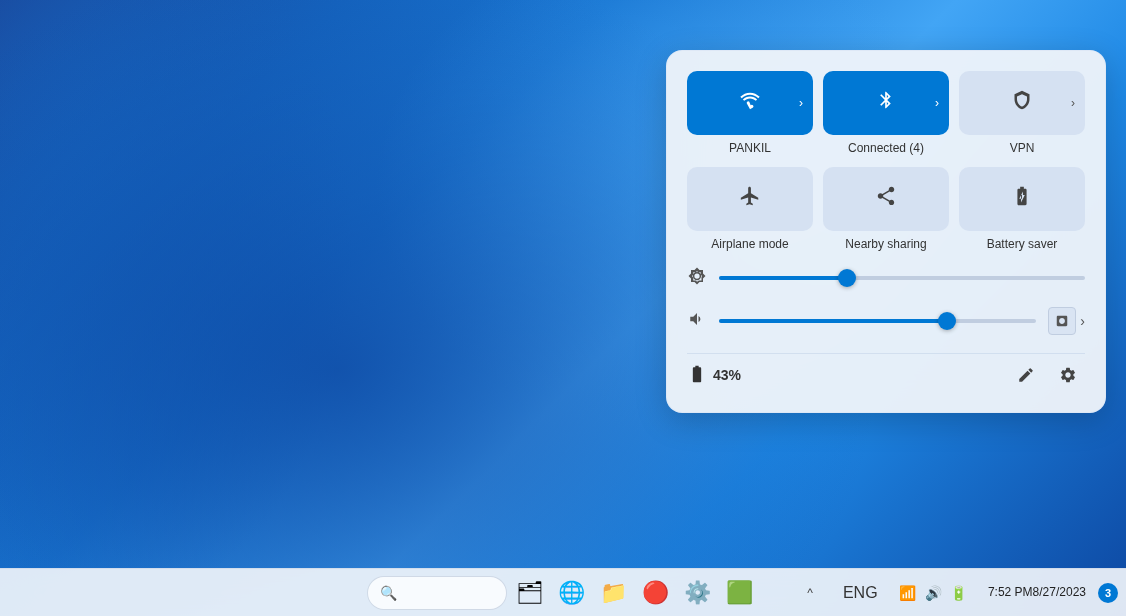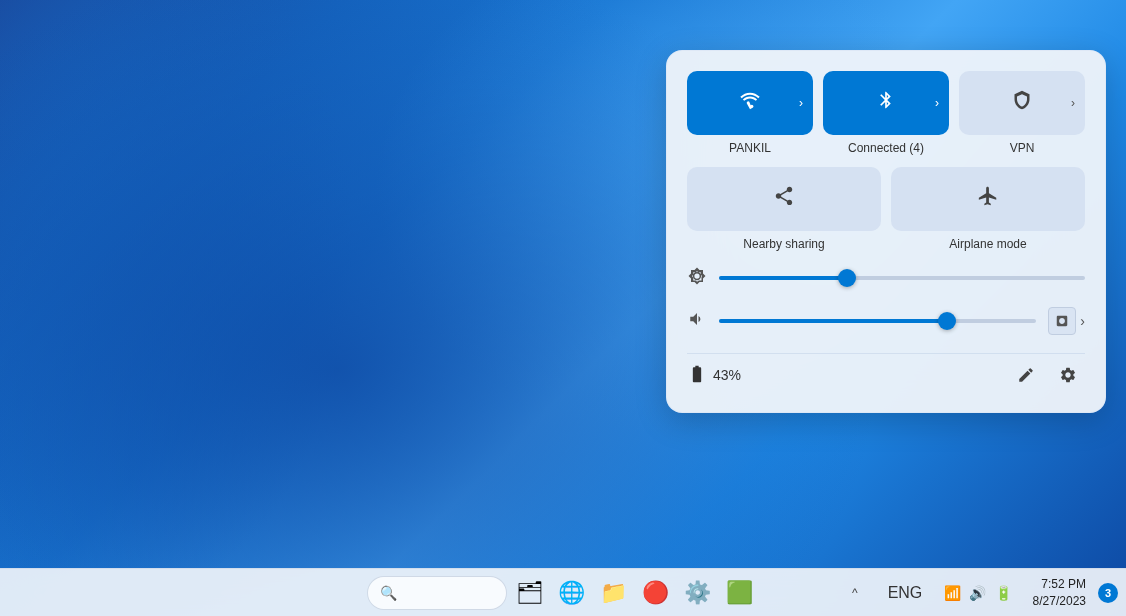--- a/index.html
+++ b/index.html
@@ -93,21 +93,21 @@
       display: flex;
       align-items: center;
       gap: 8px;
       padding: 4px 8px;
       border-radius: 6px;
       cursor: pointer;
     }
 
     .clock-area {
       display: flex;
-      flex-direction: column;
+      flex-direction: row;
       align-items: flex-end;
       font-size: 12px;
       color: #222;
       line-height: 1.4;
       padding: 2px 6px;
       cursor: pointer;
     }
 
     .notification-badge {
       width: 20px;
@@ -274,20 +274,21 @@
       padding-top: 4px;
       border-top: 1px solid rgba(180,200,225,0.4);
     }
 
     .battery-info {
       display: flex;
       align-items: center;
       gap: 6px;
       font-size: 14px;
       color: #333;
+      font-weight: bold;
     }
 
     .panel-actions {
       display: flex;
       align-items: center;
       gap: 8px;
     }
 
     .panel-action-btn {
       width: 34px;
@@ -351,38 +352,48 @@
     </div>
 
   </div>
 
   <div class="toggle-row">
 
     <div class="toggle-btn-wrap">
       <button class="tile inactive">
         <span class="tile-icon">
           <svg width="22" height="22" viewBox="0 0 24 24" fill="#444">
-            <path d="M18 16.08c-.76 0-1.44.3-1.96.77L8.91 12.7c.05-.23.09-.46.09-.7s-.04-.47-.09-.7l7.05-4.11c.54.5 1.25.81 2.04.81 1.66 0 3-1.34 3-3s-1.34-3-3-3-3 1.34-3 3c0 .24.04.47.09.7L8.04 9.81C7.5 9.31 6.79 9 6 9c-1.66 0-3 1.34-3 3s1.34 3 3 3c.79 0 1.5-.31 2.04-.81l7.12 4.16c-.05.21-.08.43-.08.65 0 1.61 1.31 2.92 2.92 2.92 1.61 0 2.92-1.31 2.92-2.92s-1.31-2.92-2.92-2.92z"></path>
+            <path d="M21 16v-2l-8-5V3.5c0-.83-.67-1.5-1.5-1.5S10 2.67 10 3.5V9l-8 5v2l8-2.5V19l-2 1.5V22l3.5-1 3.5 1v-1.5L13 19v-5.5l8 2.5z"></path>
           </svg>
         </span>
       </button>
-      <span class="tile-label">Nearby sharing</span>
+      <span class="tile-label">Airplane mode</span>
     </div>
 
     <div class="toggle-btn-wrap">
       <button class="tile inactive">
         <span class="tile-icon">
           <svg width="22" height="22" viewBox="0 0 24 24" fill="#444">
-            <path d="M21 16v-2l-8-5V3.5c0-.83-.67-1.5-1.5-1.5S10 2.67 10 3.5V9l-8 5v2l8-2.5V19l-2 1.5V22l3.5-1 3.5 1v-1.5L13 19v-5.5l8 2.5z"></path>
+            <path d="M18 16.08c-.76 0-1.44.3-1.96.77L8.91 12.7c.05-.23.09-.46.09-.7s-.04-.47-.09-.7l7.05-4.11c.54.5 1.25.81 2.04.81 1.66 0 3-1.34 3-3s-1.34-3-3-3-3 1.34-3 3c0 .24.04.47.09.7L8.04 9.81C7.5 9.31 6.79 9 6 9c-1.66 0-3 1.34-3 3s1.34 3 3 3c.79 0 1.5-.31 2.04-.81l7.12 4.16c-.05.21-.08.43-.08.65 0 1.61 1.31 2.92 2.92 2.92 1.61 0 2.92-1.31 2.92-2.92s-1.31-2.92-2.92-2.92z"></path>
           </svg>
         </span>
       </button>
-      <span class="tile-label">Airplane mode</span>
-    </div>
-
+      <span class="tile-label">Nearby sharing</span>
+    </div>
+
+    <div class="toggle-btn-wrap">
+      <button class="tile inactive">
+        <span class="tile-icon">
+          <svg width="22" height="22" viewBox="0 0 24 24" fill="#444">
+            <path d="M15.67 4H14V2h-4v2H8.33C7.6 4 7 4.6 7 5.33v15.33C7 21.4 7.6 22 8.33 22h7.33c.74 0 1.34-.6 1.34-1.33V5.33C17 4.6 16.4 4 15.67 4zm-1.67 7h-2v4H9l4-8v4h2l-4 8v-8z"></path>
+          </svg>
+        </span>
+      </button>
+      <span class="tile-label">Battery saver</span>
+    </div>
 
   </div>
 
   <div class="slider-section">
     <div class="slider-row">
       <span class="slider-icon">
         <svg width="18" height="18" viewBox="0 0 24 24" fill="#555">
           <path d="M20 8.69V4h-4.69L12 .69 8.69 4H4v4.69L.69 12 4 15.31V20h4.69L12 23.31 15.31 20H20v-4.69L23.31 12 20 8.69zm-2 5.79V18h-3.52L12 19.69 10.52 18H7v-3.52L5.31 12 7 10.48V7h3.52L12 5.31 13.48 7H17v3.48L18.69 12 18 13.48zM12 6.5A5.5 5.5 0 1 0 17.5 12 5.5 5.5 0 0 0 12 6.5zm0 9A3.5 3.5 0 1 1 15.5 12 3.5 3.5 0 0 1 12 15.5z"></path>
         </svg>
       </span>

